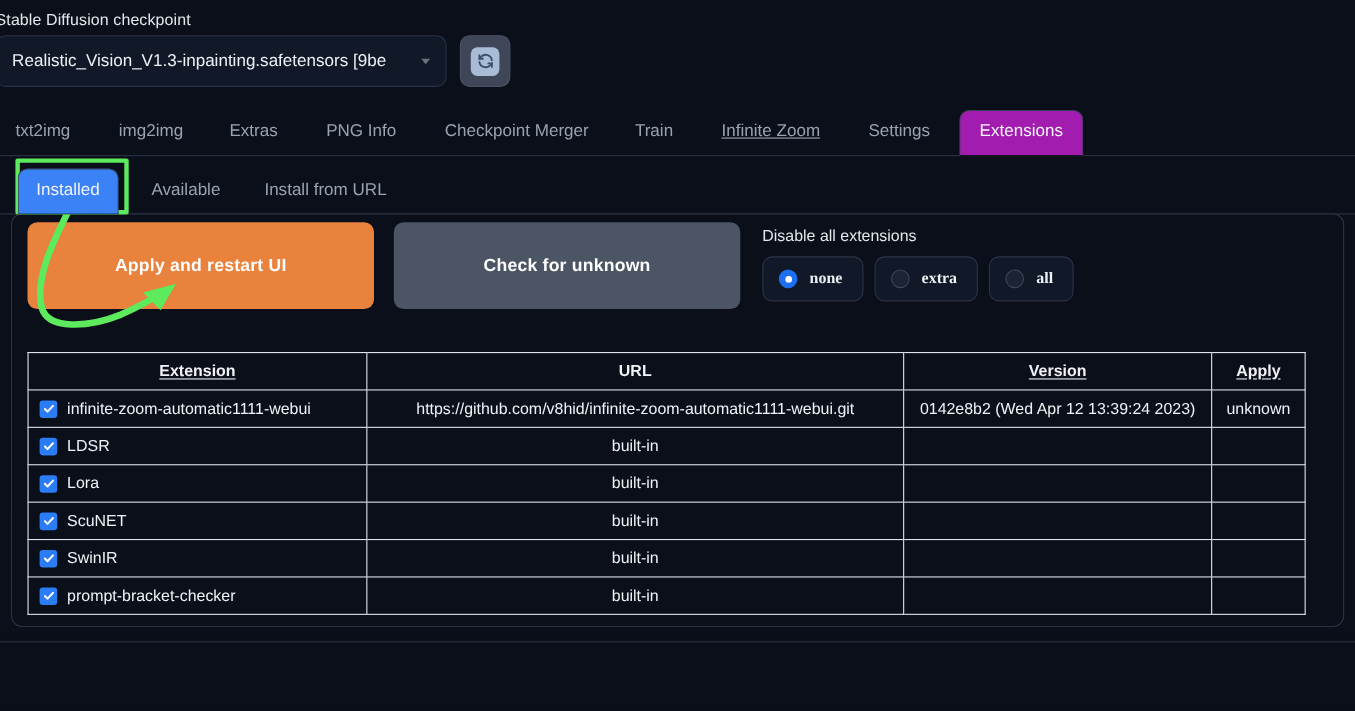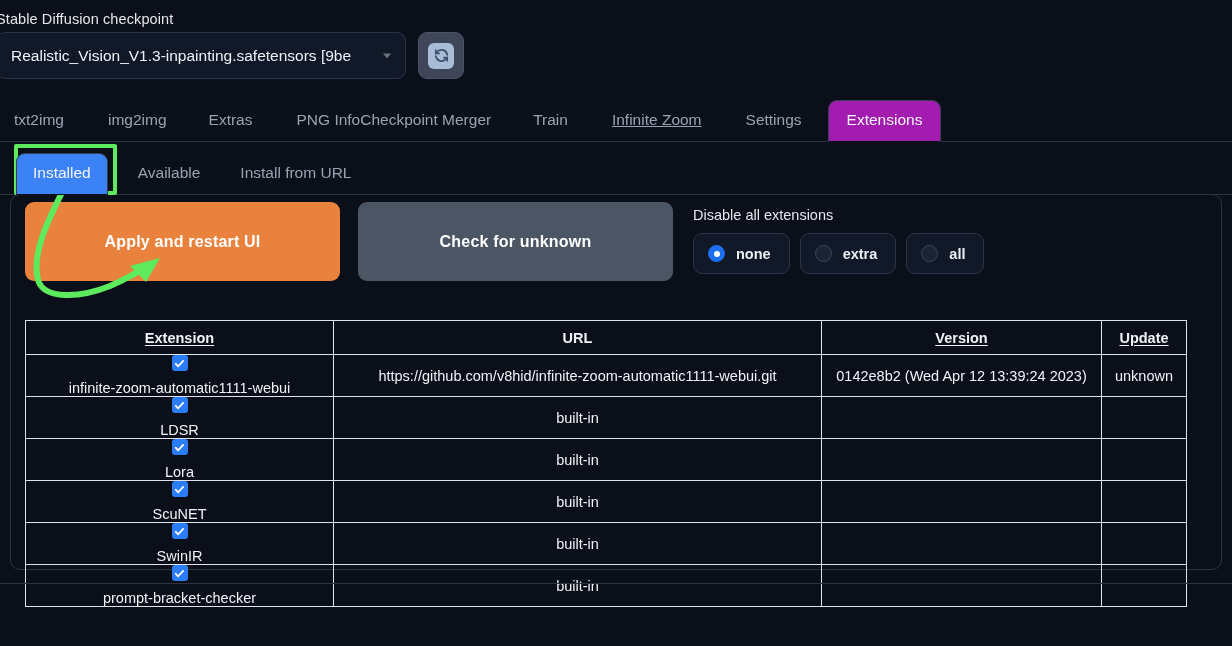--- a/index.html
+++ b/index.html
@@ -185,21 +185,21 @@
   
   .radio-wrap {
     position: absolute;
     left: 693px; top: 207px;
   }
   .radio-title {
     font-size: 14.5px;
     color: #e5e7eb;
     margin-bottom: 10px;
   }
-  .radio-row { display: flex; gap: 10px; }
+  .radio-row { display: flex; gap: 10px; font-family: Liberation Serif, serif; }
   .radio-item {
     height: 41px;
     background: #111827;
     border: 1px solid #2c3purple;
     border: 1px solid #2c3449;
     border-radius: 9px;
     display: flex;
     align-items: center;
     gap: 11px;
     padding: 0 18px 0 14px;
@@ -254,21 +254,21 @@
   }
   .tbl th span.u {
     text-decoration: underline;
     text-underline-offset: 2px;
   }
   .col-ext { width: 308px; }
   .col-url { width: 488px; }
   .col-ver { width: 280px; }
   .col-upd { width: 85px; }
 
-  .cellflex { display: flex; align-items: center; gap: 9px; flex-direction: column; }
+  .cellflex { display: flex; align-items: center; gap: 9px; }
   .cb {
     width: 16px; height: 16px;
     border-radius: 3px;
     background: #2b7cf7;
     flex: none;
     display: flex; align-items: center; justify-content: center;
   }
   .cb svg { display: block; }
 
   
@@ -317,21 +317,21 @@
         </svg>
       </span>
     </div>
   </div>
 
   <div class="maintabs">
     <button class="maintab" style="margin-left:14px;text-align:right;">txt2img</button>
     <button class="maintab" style="margin-left:44px;">img2img</button>
     <button class="maintab" style="margin-left:42px;">Extras</button>
     <button class="maintab" style="margin-left:44px;">PNG Info</button>
-    <button class="maintab" style="text-align:center;">Checkpoint Merger</button>
+    <button class="maintab" style="margin-left:44px;text-align:center;">Checkpoint Merger</button>
     <button class="maintab" style="margin-left:42px;">Train</button>
     <button class="maintab" style="margin-left:44px;text-decoration:underline;">Infinite Zoom</button>
     <button class="maintab" style="margin-left:44px;">Settings</button>
     <button class="maintab active" style="margin-left:26px;">Extensions</button>
   </div>
 
   <div class="subtabs">
     <button class="subtab active" style="margin-left:16px;">Installed</button>
     <button class="subtab" style="margin-left:30px;">Available</button>
     <button class="subtab" style="margin-left:40px;">Install from URL</button>
@@ -359,21 +359,21 @@
       </div>
     </div>
   </div>
 
   <table class="tbl">
     <thead>
       <tr>
         <th class="col-ext"><span class="u">Extension</span></th>
         <th class="col-url"><span>URL</span></th>
         <th class="col-ver"><span class="u">Version</span></th>
-        <th class="col-upd"><span class="u">Update</span></th>
+        <th class="col-upd"><span class="u">Apply</span></th>
       </tr>
     </thead>
     <tbody>
       <tr>
         <td>
           <span class="cellflex">
             <span class="cb">
               <svg width="11" height="11" viewBox="0 0 12 12">
                   <path d="M2 6.3L4.6 9 10 3.2" stroke="#fff" stroke-width="2" fill="none" stroke-linecap="round" stroke-linejoin="round"></path>
                 </svg>

